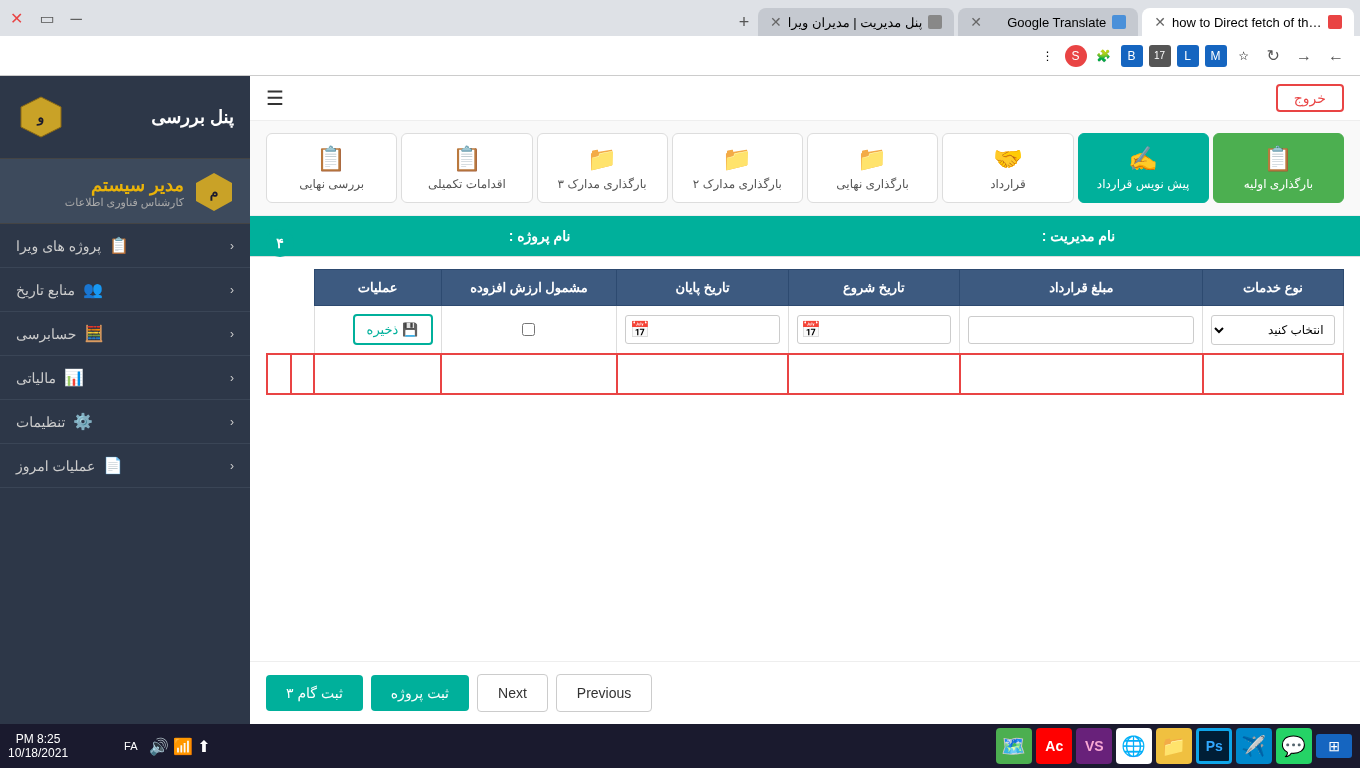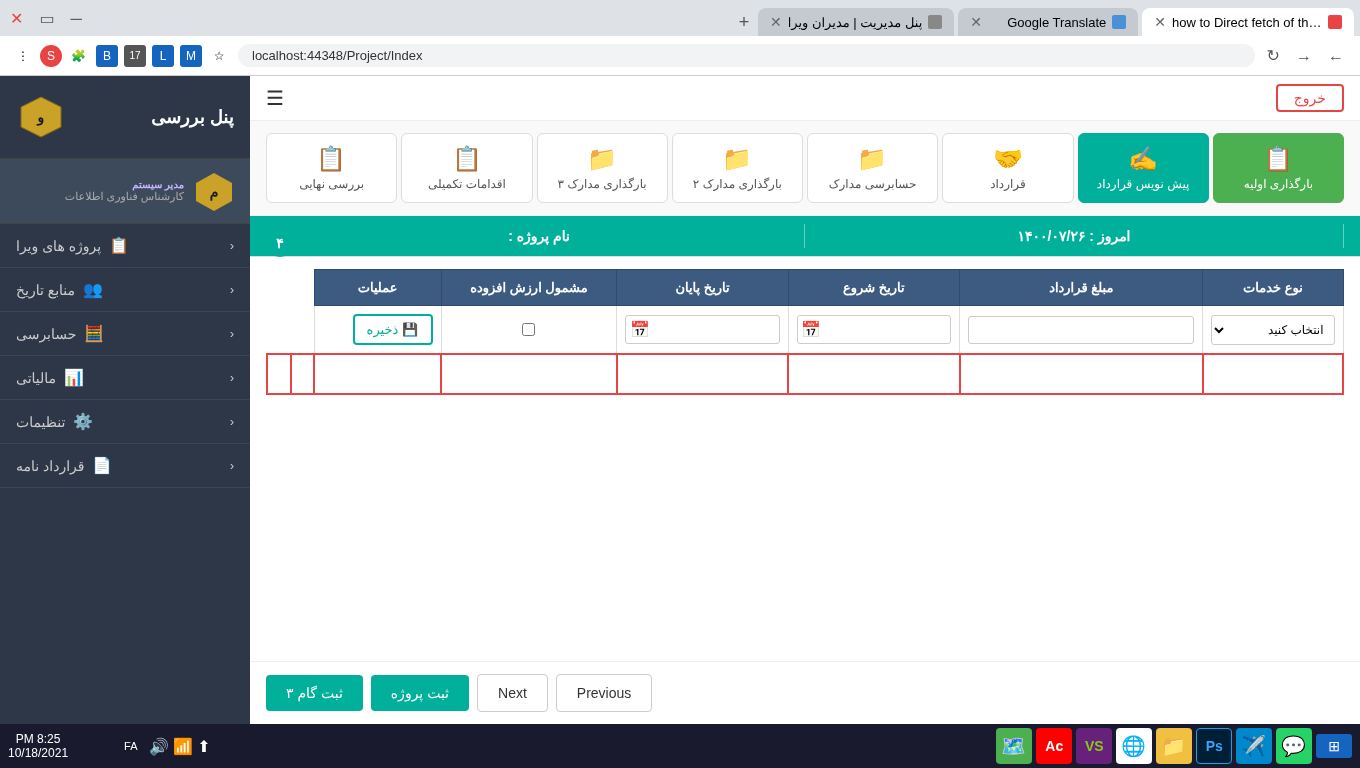--- a/index.html
+++ b/index.html
@@ -31,21 +31,21 @@
     
     .sidebar { width: 250px; background: #2d3748; color: #fff; display: flex; flex-direction: column; flex-shrink: 0; }
     .sidebar-header { background: #2d3748; padding: 16px; display: flex; align-items: center; justify-content: space-between; border-bottom: 1px solid #444; }
     .sidebar-title { font-size: 18px; font-weight: bold; color: #fff; }
     .sidebar-logo { width: 50px; height: 50px; }
     .sidebar-logo svg { width: 50px; height: 50px; }
 
     .user-info { display: flex; align-items: center; gap: 10px; padding: 12px 16px; background: #3d4a5c; border-bottom: 1px solid #444; }
     .user-avatar { width: 40px; height: 40px; flex-shrink: 0; }
     .user-details { text-align: right; }
-    .user-name { font-size: 10px; font-weight: bold; color: #c4b5fd; }
+    .user-name { font-size: 18px; font-weight: bold; color: #eab308; }
     .user-role { font-size: 11px; color: #aaa; }
 
     .sidebar-menu { flex: 1; overflow-y: auto; }
     .sidebar-item { display: flex; align-items: center; justify-content: space-between; padding: 12px 16px; cursor: pointer; border-bottom: 1px solid #3a4556; font-size: 14px; color: #ccc; }
     .sidebar-item-content { display: flex; align-items: center; gap: 8px; }
     .sidebar-item-icon { font-size: 16px; }
     .sidebar-item-arrow { font-size: 12px; }
 
     
     .content-area { flex: 1; background: #fff; display: flex; flex-direction: column; overflow: hidden; }
@@ -94,21 +94,21 @@
     .bottom-bar { display: flex; align-items: center; justify-content: flex-end; padding: 12px 16px; border-top: 1px solid #eee; gap: 8px; background: #fff; }
     .btn-primary { background: #00b09b; color: #fff; border: none; padding: 10px 20px; border-radius: 4px; font-size: 14px; cursor: pointer; font-family: Tahoma, Arial, sans-serif; }
     .btn-secondary { background: #fff; color: #333; border: 1px solid #ccc; padding: 10px 20px; border-radius: 4px; font-size: 14px; cursor: pointer; font-family: Tahoma, Arial, sans-serif; }
 
     
     .taskbar { height: 44px; background: #1a1a2e; display: flex; align-items: center; padding: 0 8px; gap: 4px; flex-shrink: 0; color: #fff; }
     .taskbar-start { background: #1565c0; padding: 4px 12px; border-radius: 3px; display: flex; align-items: center; gap: 4px; font-size: 14px; cursor: pointer; }
     .taskbar-app { width: 36px; height: 36px; border-radius: 4px; display: flex; align-items: center; justify-content: center; cursor: pointer; }
     .taskbar-app.whatsapp { background: #25d366; }
     .taskbar-app.telegram { background: #0088cc; }
-    .taskbar-app.photoshop { background: #001e36; border: 1px solid #0ea5e9; }
+    .taskbar-app.photoshop { background: #001e36; border: 3px solid #0ea5e9; }
     .taskbar-app.filemanager { background: #f0c040; }
     .taskbar-app.chrome { background: #fff; }
     .taskbar-app.vs { background: #68217a; }
     .taskbar-app.adobe { background: #ff0000; justify-content: center; }
     .taskbar-app.maps { background: #4caf50; }
     .taskbar-time { margin-right: auto; text-align: center; font-size: 12px; }
     .taskbar-sys { display: flex; align-items: center; gap: 6px; font-size: 11px; margin-left: 44px; }
     .taskbar-tray { display: flex; gap: 4px; align-items: center; }
 
     .checkbox-cell { display: flex; justify-content: center; }
@@ -138,21 +138,20 @@
     <div style="margin-right: auto; display:flex; gap:8px; align-items:center; padding-bottom:4px;">
       <button class="nav-btn">─</button>
       <button class="nav-btn">▭</button>
       <button class="nav-btn" style="color:#e94444;">✕</button>
     </div>
   </div>
   <div class="address-bar">
     <button class="nav-btn">←</button>
     <button class="nav-btn">→</button>
     <button class="nav-btn">↻</button>
-    <input class="address-input" value="localhost:44348/Project/Index" style="">
     <div class="toolbar-icons">
       <div class="toolbar-icon">☆</div>
       <div class="toolbar-icon" style="background:#1565c0;color:#fff;border-radius:3px;">M</div>
       <div class="toolbar-icon" style="background:#1565c0;color:#fff;border-radius:3px;">L</div>
       <div class="toolbar-icon" style="font-size:10px;background:#555;color:#fff;">17</div>
       <div class="toolbar-icon" style="background:#1565c0;color:#fff;">B</div>
       <div class="toolbar-icon">🧩</div>
       <div class="toolbar-icon" style="background:#e94444;color:#fff;border-radius:50%;">S</div>
       <div class="toolbar-icon">⋮</div>
     </div>
@@ -176,21 +175,21 @@
       <div class="step-item active">
         <div class="step-icon">✍️</div>
         <div class="step-label">پیش نویس قرارداد</div>
       </div>
       <div class="step-item inactive">
         <div class="step-icon">🤝</div>
         <div class="step-label">قرارداد</div>
       </div>
       <div class="step-item inactive">
         <div class="step-icon">📁</div>
-        <div class="step-label">حسابرسی مدارک</div>
+        <div class="step-label">بارگذاری نهایی</div>
       </div>
       <div class="step-item inactive">
         <div class="step-icon">📁</div>
         <div class="step-label">بارگذاری مدارک ۲</div>
       </div>
       <div class="step-item inactive">
         <div class="step-icon">📁</div>
         <div class="step-label">بارگذاری مدارک ۳</div>
       </div>
       <div class="step-item inactive">
@@ -198,22 +197,23 @@
         <div class="step-label">اقدامات تکمیلی</div>
       </div>
       <div class="step-item inactive">
         <div class="step-icon">📋</div>
         <div class="step-label">بررسی نهایی</div>
       </div>
     </div>
 
     <div style="position:relative;">
       <div class="info-bar">
-        <div class="info-section middle">
-          <span class="info-label">امروز : ۱۴۰۰/۰۷/۲۶</span>
+        <div class="info-section">
+          <span class="info-label">نام مدیریت :</span>
+          <span></span>
         </div>
         <div class="info-section">
           <span class="info-label">نام پروژه :</span>
           <span></span>
         </div>
       </div>
       <div style="display:flex; justify-content:flex-end; padding: 0 16px; margin-top:-14px; position:relative; z-index:1;">
         <div class="num-badge">۴</div>
       </div>
     </div>
@@ -347,21 +347,21 @@
         <span class="sidebar-item-arrow">‹</span>
         <div class="sidebar-item-content">
           <span class="sidebar-item-icon">⚙️</span>
           <span>تنظیمات</span>
         </div>
       </div>
       <div class="sidebar-item">
         <span class="sidebar-item-arrow">‹</span>
         <div class="sidebar-item-content">
           <span class="sidebar-item-icon">📄</span>
-          <span>قرارداد نامه</span>
+          <span>عملیات امروز</span>
         </div>
       </div>
     </div>
   </div>
 
 </div>
 
 <div class="taskbar">
   <div class="taskbar-start">
     <span>⊞</span>
@@ -375,21 +375,21 @@
   <div class="taskbar-app photoshop">
     <span style="font-size:14px;color:#31a8ff;font-weight:bold;">Ps</span>
   </div>
   <div class="taskbar-app filemanager">
     <span style="font-size:20px;">📁</span>
   </div>
   <div class="taskbar-app chrome">
     <span style="font-size:20px;">🌐</span>
   </div>
   <div class="taskbar-app vs">
-    <span style="font-size:14px;color:#84cc16;font-weight:bold;">VS</span>
+    <span style="font-size:14px;color:#f9a8d4;font-weight:bold;">VS</span>
   </div>
   <div class="taskbar-app adobe">
     <span style="font-size:14px;color:#fff;font-weight:bold;">Ac</span>
   </div>
   <div class="taskbar-app maps">
     <span style="font-size:20px;">🗺️</span>
   </div>
   <div style="margin-right:auto; display:flex; align-items:center; gap:12px;">
     <div class="taskbar-tray">
       <span>⬆</span>

